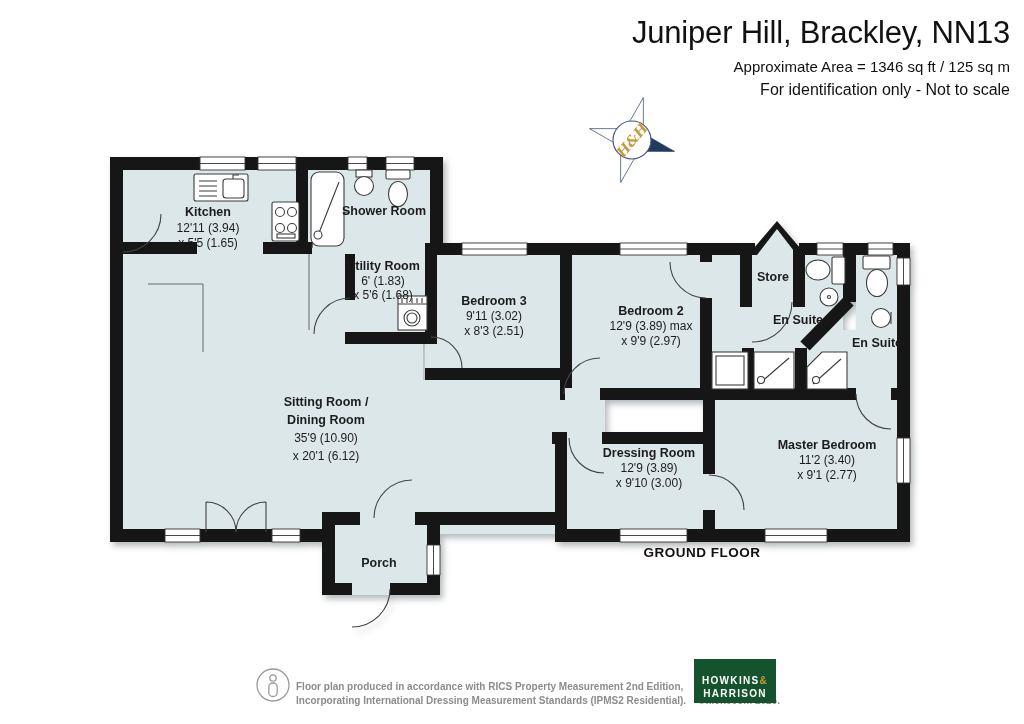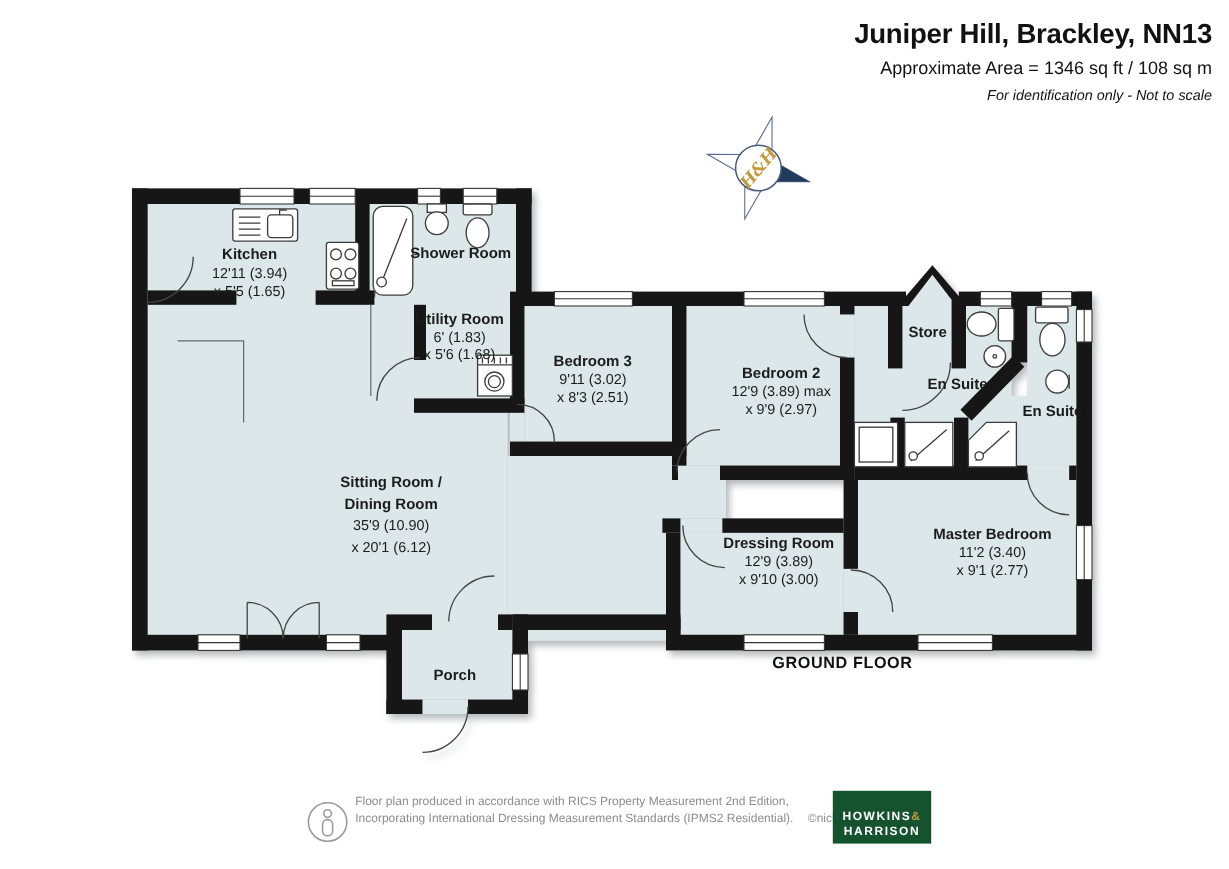--- a/index.html
+++ b/index.html
@@ -12,24 +12,24 @@
   .fix{stroke:#3c3c3c;stroke-width:1.1;fill:#fff;}
   .fixline{stroke:#3c3c3c;stroke-width:1.1;fill:none;}
   .door{stroke:#444;stroke-width:1.1;fill:none;}
   .win{fill:#fff;stroke:#333;stroke-width:0.9;}
   .winline{stroke:#333;stroke-width:0.9;fill:none;}
   .thin{stroke:#667;stroke-width:1;fill:none;}
   .rname{font-size:12.5px;font-weight:bold;fill:#1c1c1c;text-anchor:middle;}
   .rdim{font-size:12px;fill:#1c1c1c;text-anchor:middle;}
   .gfloor{font-size:13.5px;font-weight:bold;fill:#111;text-anchor:middle;letter-spacing:.5px;}
   .header{position:absolute;top:15px;right:14px;text-align:right;}
-  .h-title{font-size:23px;font-weight:bold;letter-spacing:-.2px;}
+  .h-title{font-size:31px;font-weight:normal;letter-spacing:-.2px;}
   .h-area{font-size:15px;margin-top:7px;}
-  .h-disc{font-size:12px;margin-top:6px;font-style:italic;}
-  .footer{position:absolute;left:254px;top:662px;display:flex;gap:4px;align-items:flex-start;}
+  .h-disc{font-size:16px;margin-top:6px;}
+  .footer{position:absolute;left:254px;top:662px;display:flex;gap:4px;align-items:flex-end;font-weight:bold;}
   .f-text{font-size:10px;color:#8c8c8c;line-height:14px;white-space:nowrap;}
   .f-row{display:flex;}
   .f-gap1{margin-left:12px;}
   .f-gap2{margin-left:18px;}
   .logo{position:absolute;left:694px;top:659px;width:82px;height:44px;background:#14532d;
         box-sizing:border-box;padding-top:15px;text-align:center;color:#fff;
         font-size:10px;font-weight:bold;letter-spacing:1.3px;line-height:13px;}
   .logo .amp{color:#c59a3d;}
   .compass-mono{font-family:"DejaVu Serif",serif;font-style:italic;font-weight:bold;
         font-size:14px;fill:#c59a3d;text-anchor:middle;}
@@ -277,21 +277,21 @@
     <path d="M643,98 L621,182 M590,129 L674,151" stroke="#6b7a96" stroke-width="0.8" fill="none"></path>
     <path d="M643.4,97.5 L643.3,133.5 L674.5,151.4 L638.5,151.3 L620.6,182.5 L620.7,146.5 L589.5,128.6 L625.5,128.7 Z" fill="#ffffff" stroke="#5a6b8c" stroke-width="0.9"></path>
     <polygon points="643.3,133.5 674.5,151.4 638.5,151.3" fill="#223a5c"></polygon>
     <circle cx="632" cy="140" r="19" fill="#fff" stroke="#44597c" stroke-width="1.2"></circle>
     <text class="compass-mono" x="632" y="145" transform="rotate(-50 632 140)">H&amp;H</text>
   </g>
 </svg>
 
 <div class="header">
   <div class="h-title">Juniper Hill, Brackley, NN13</div>
-  <div class="h-area">Approximate Area = 1346 sq ft / 108 sq m</div>
+  <div class="h-area">Approximate Area = 1346 sq ft / 125 sq m</div>
   <div class="h-disc">For identification only - Not to scale</div>
 </div>
 
 <div class="footer">
   <svg width="38" height="46" viewBox="0 0 38 46">
     <circle cx="19" cy="23" r="16" fill="none" stroke="#9a9a9a" stroke-width="1.3"></circle>
     <circle cx="19" cy="16" r="3.2" fill="none" stroke="#9a9a9a" stroke-width="1.3"></circle>
     <rect x="14.8" y="21" width="8.4" height="13.5" rx="4" fill="none" stroke="#9a9a9a" stroke-width="1.3"></rect>
   </svg>
   <div>

